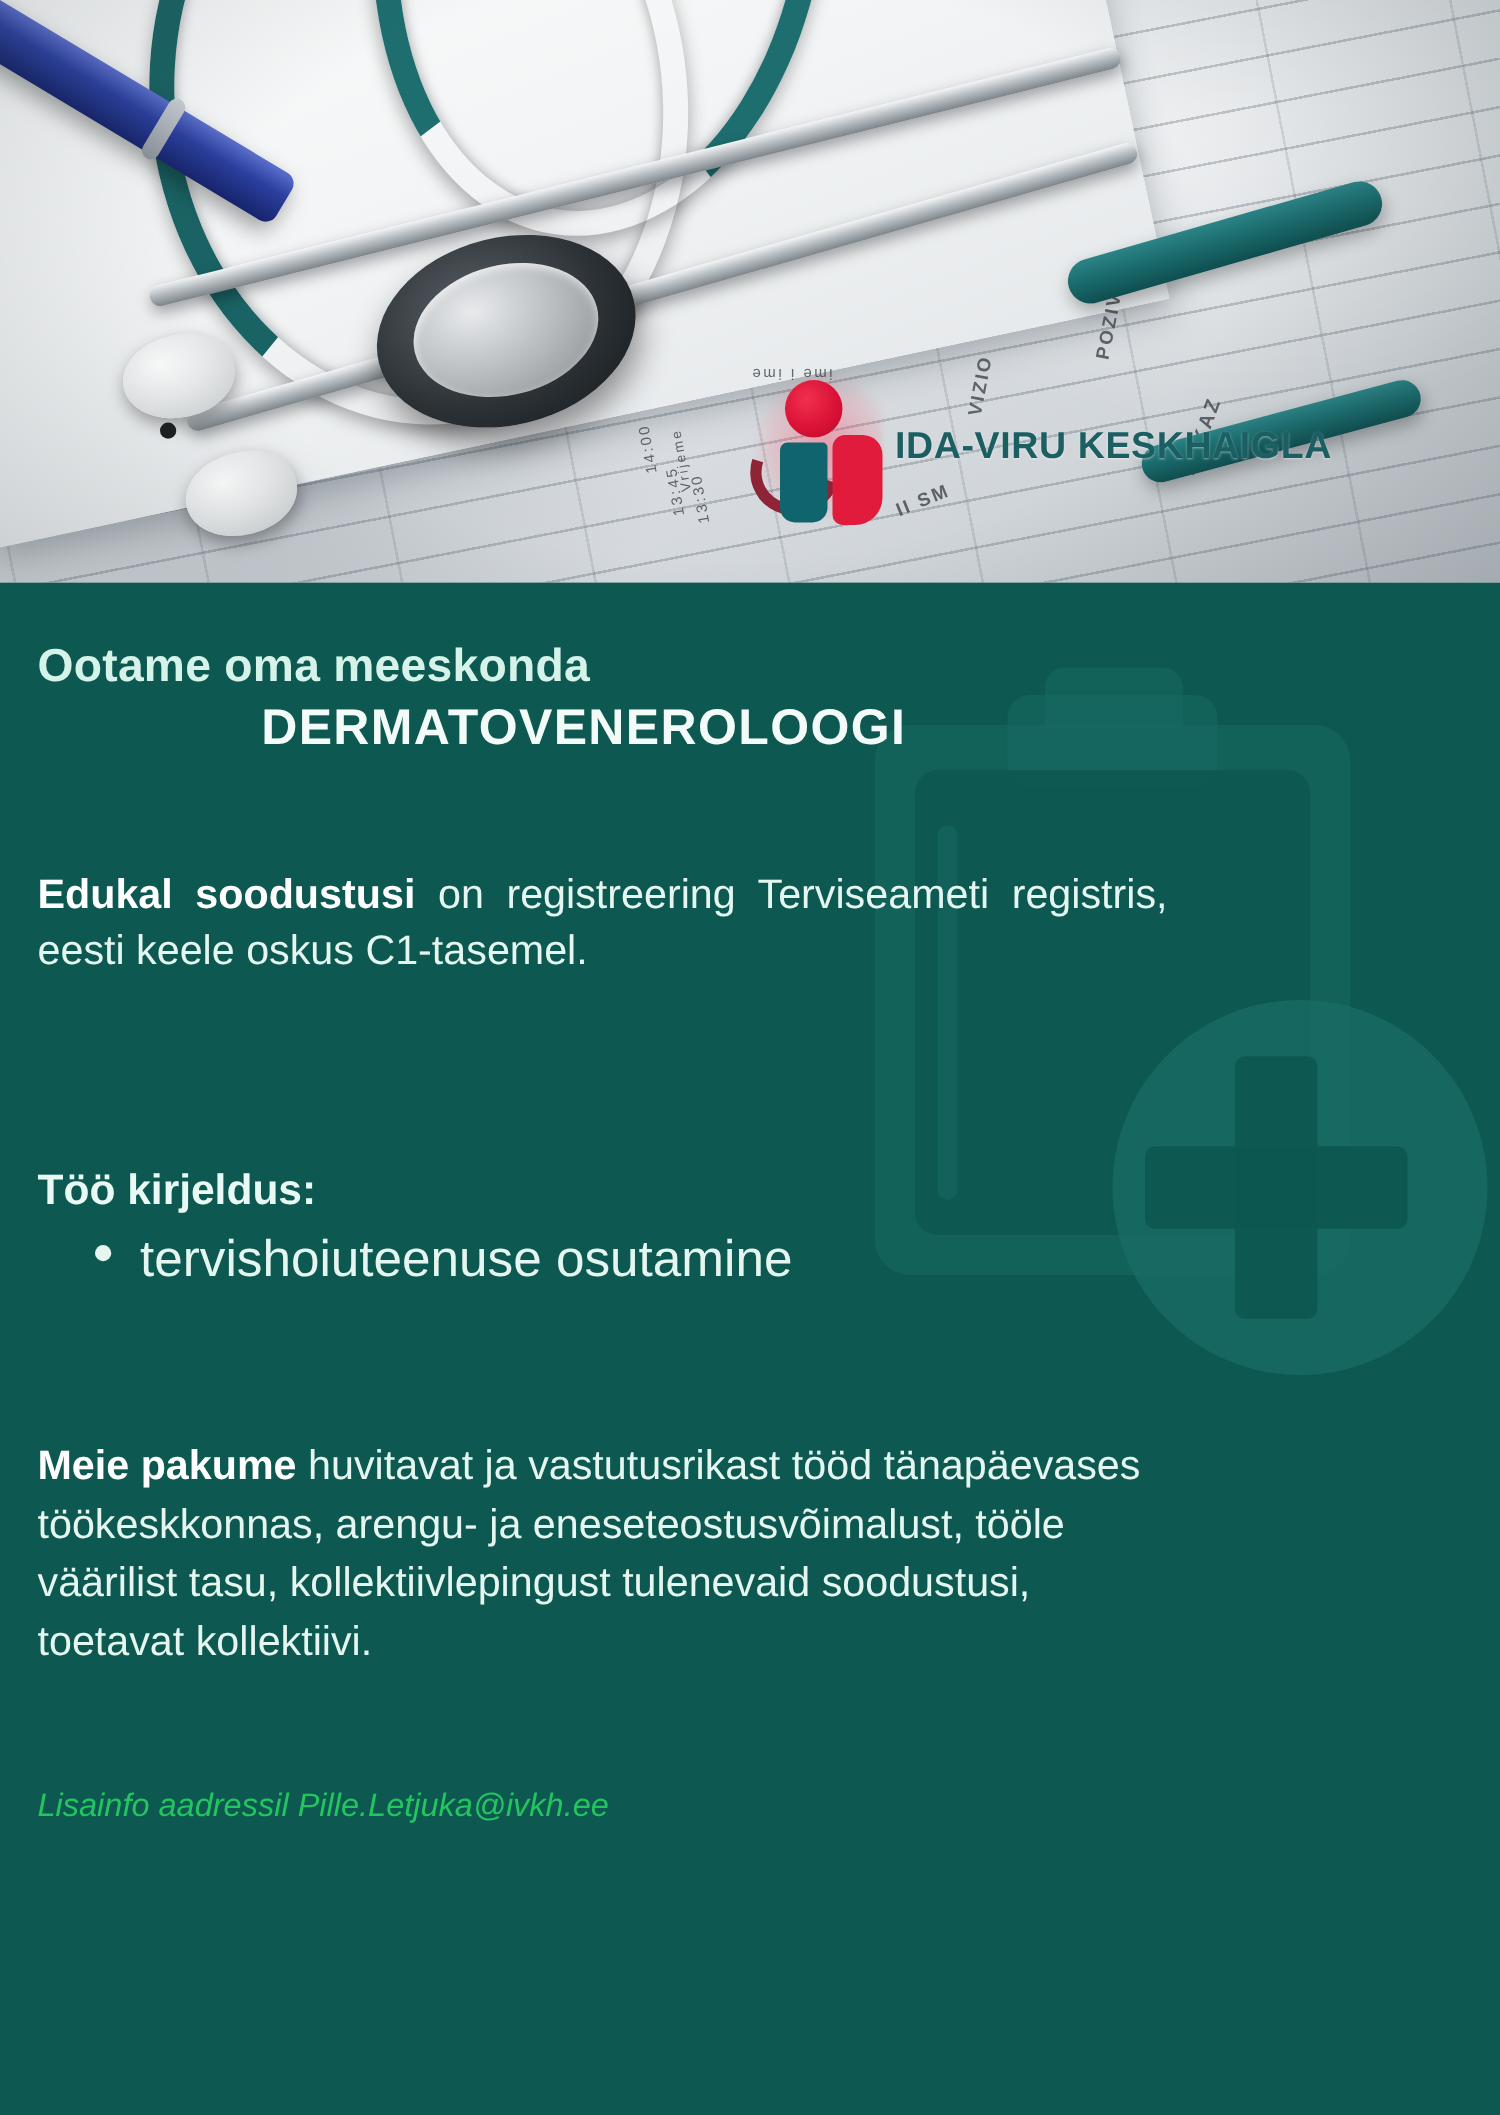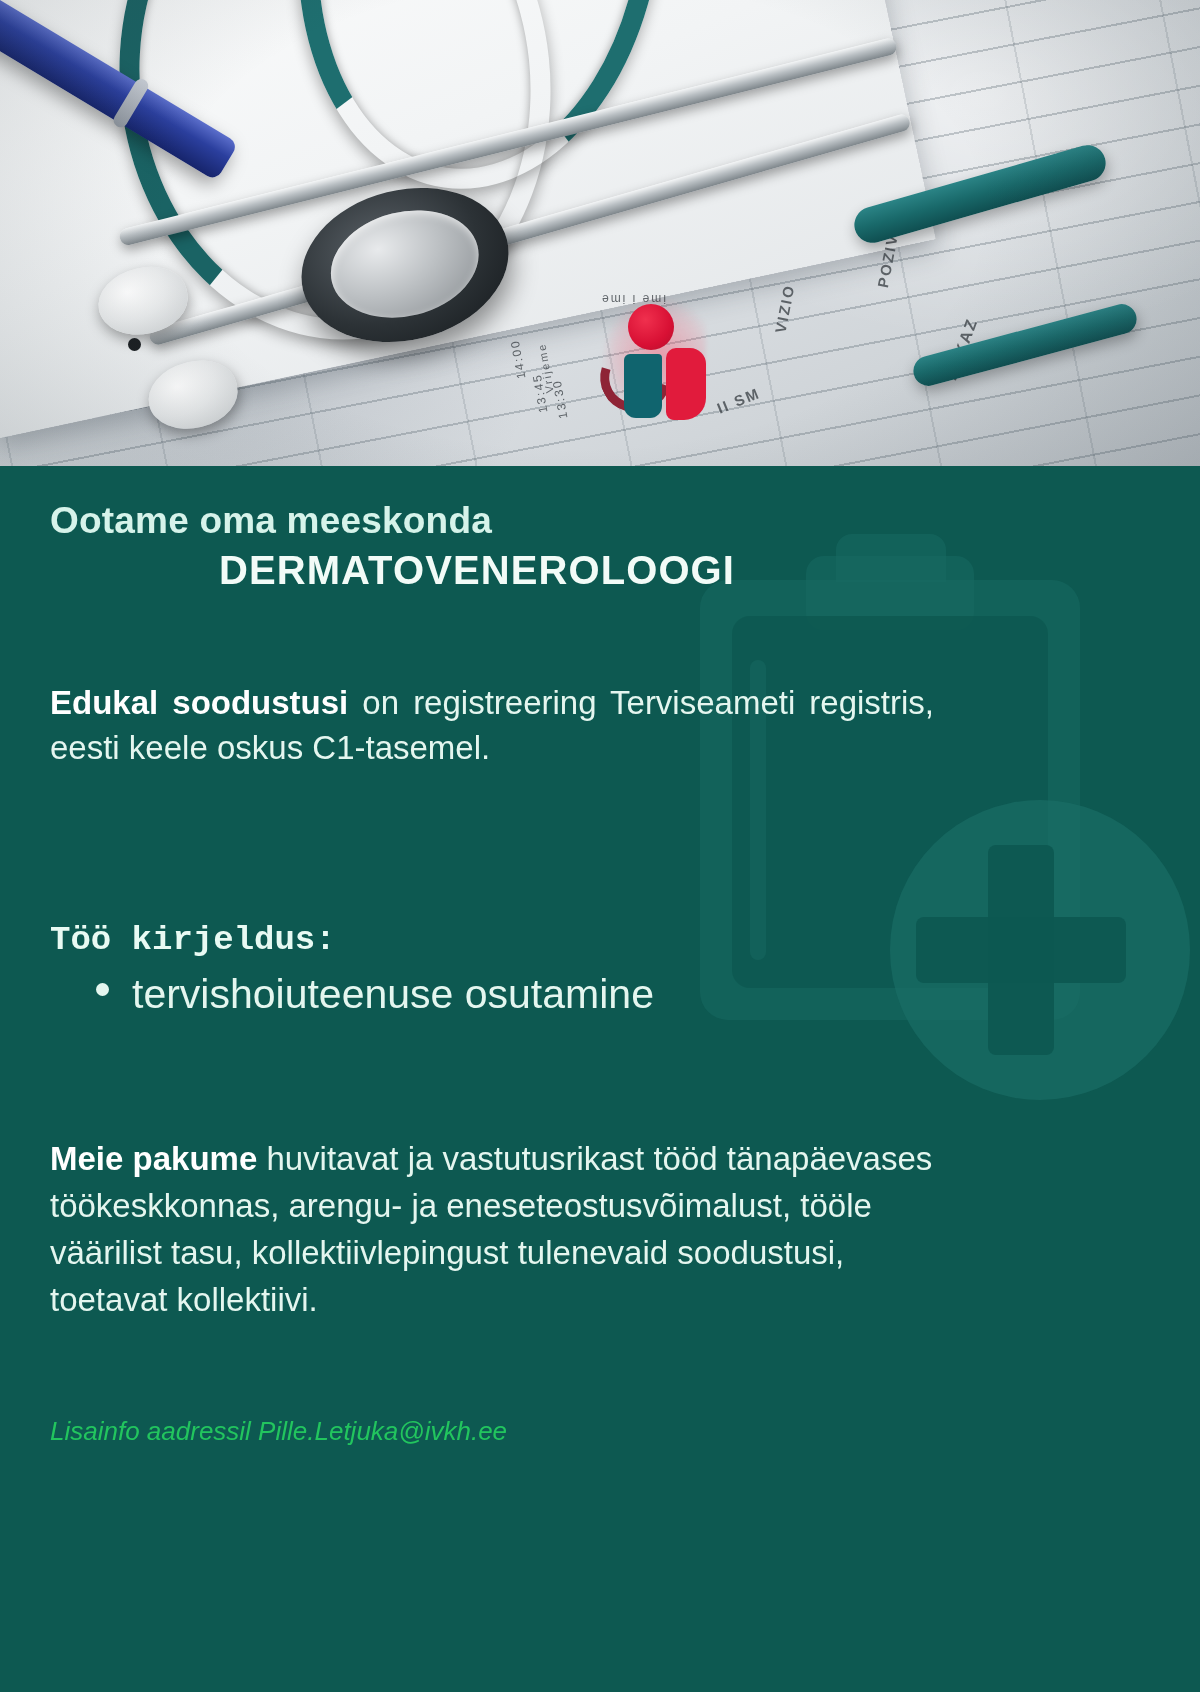--- a/index.html
+++ b/index.html
@@ -223,21 +223,21 @@
   .wm-cross-h{
     left:916px; top:917px; width:210px; height:66px;
     background:#0d5951; border-radius:8px; opacity:.95;
   }
   .wm-line{
     left:750px; top:660px; width:16px; height:300px;
     background:#176a62; border-radius:8px; opacity:.5;
   }
 
   
-  .content{ position:absolute; left:0; top:472px; width:964px;padding-left:20px; }
+  .content{ position:absolute; left:0; top:484px; width:964px; }
 
   .kicker{
     margin:28px 0 0 30px;
     font-family:"Liberation Sans", sans-serif;
     font-size:37px;
     font-weight:700;
     color:#d6f3ea;
     letter-spacing:.2px;
   }
   .job-title{
@@ -257,21 +257,21 @@
     line-height:1.36;
     color:#e4f6ef;
     text-align:justify;
     position:relative;
     z-index:2;
   }
   .para b{ font-weight:700; color:#ffffff; }
 
   .section-head{
     margin:150px 0 0 30px;
-    font-family:Liberation Mono, monospace;
+    font-family:Liberation Sans, sans-serif;
     font-size:34px;
     font-weight:700;
     color:#e8faf3;
     position:relative; z-index:2;
   }
   .bullets{
     margin:6px 0 0 66px;
     list-style:none;
     position:relative; z-index:2;
   }
@@ -349,20 +349,21 @@
 
     <div class="hero-vignette"></div>
 
     <div class="logo">
       <div class="logo-glow"></div>
       <div class="logo-swoosh"></div>
       <div class="logo-left-body"></div>
       <div class="logo-right-body"></div>
       <div class="logo-head"></div>
     </div>
+    <div class="logo-wordmark">IDA-VIRU KESKHAIGLA</div>
   </div>
 
   <div class="wm wm-clip-clamp2"></div>
   <div class="wm wm-clip-clamp"></div>
   <div class="wm wm-clip-board"></div>
   <div class="wm-clip-inner"></div>
   <div class="wm wm-line"></div>
   <div class="wm wm-circle"></div>
   <div class="wm wm-cross-v"></div>
   <div class="wm wm-cross-h"></div>

